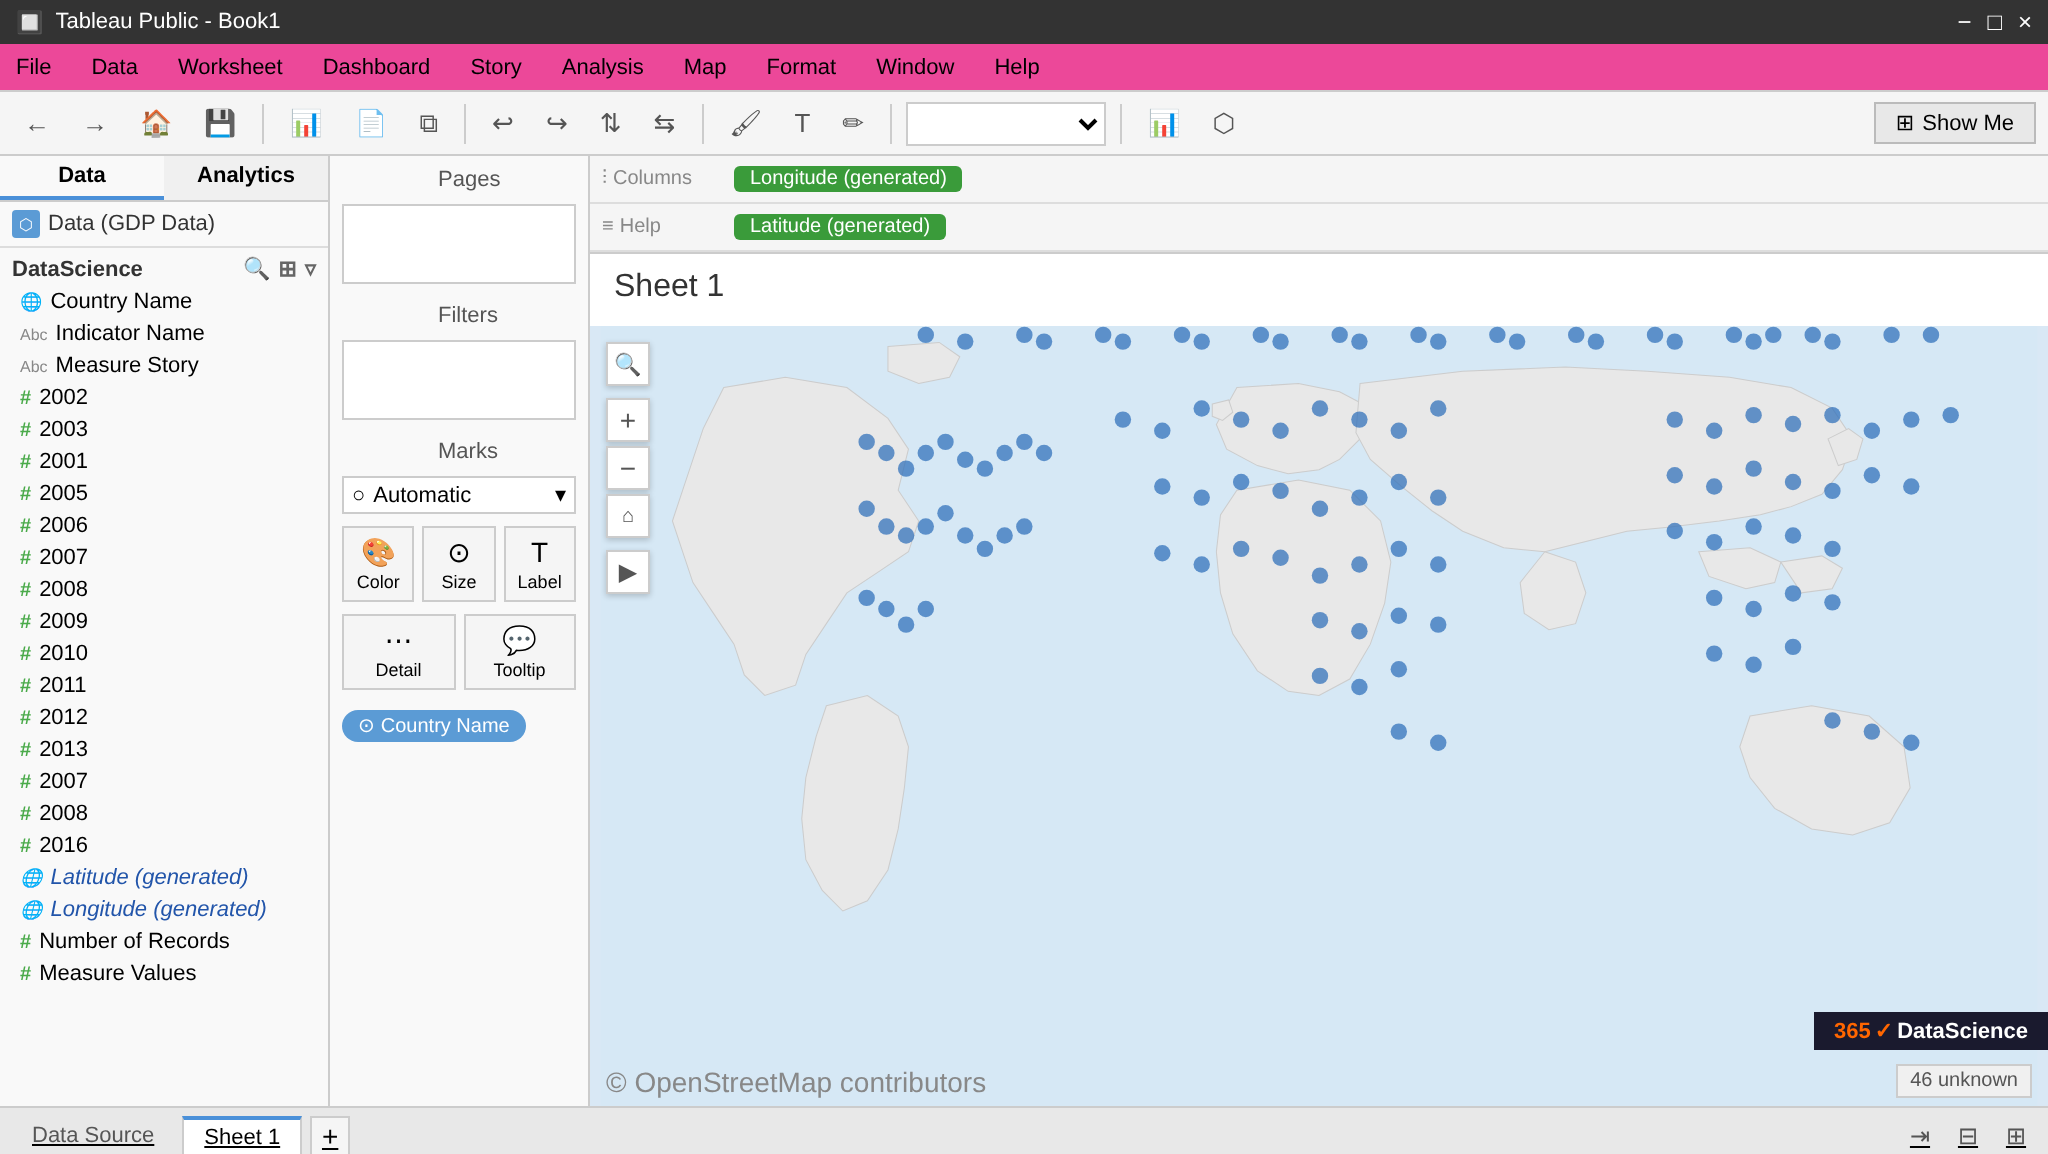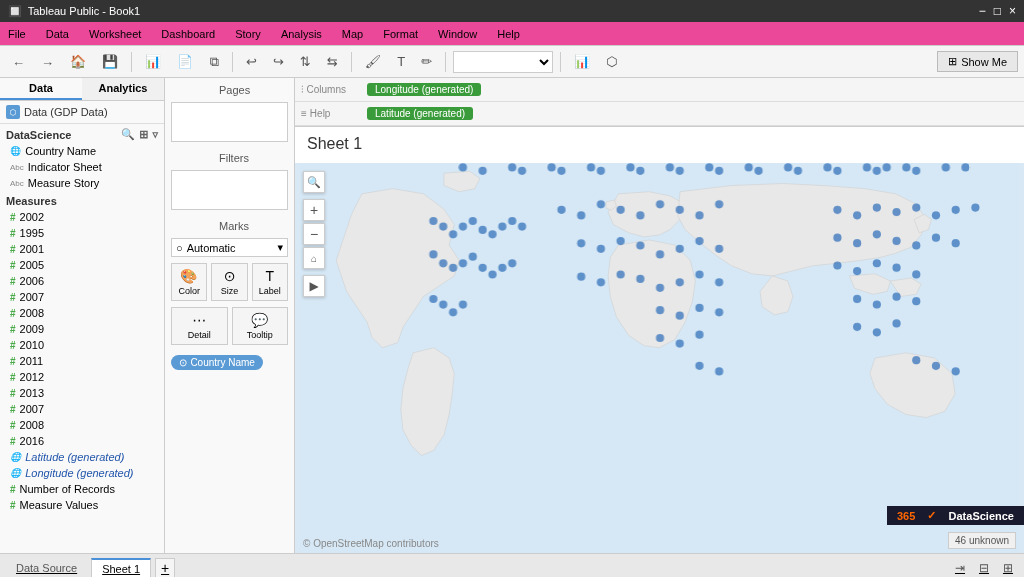--- a/index.html
+++ b/index.html
@@ -348,21 +348,21 @@
       position: absolute;
       top: 0; left: 0; right: 0; bottom: 0;
       width: 100%; height: 100%;
     }
 
     
     .map-attribution {
       position: absolute;
       bottom: 4px;
       left: 8px;
-      font-size: 10px;
+      font-size: 14px;
       color: #888;
       text-align: right;
     }
     .unknown-badge {
       position: absolute;
       bottom: 4px;
       right: 8px;
       background: #f0f0f0;
       border: 1px solid #ccc;
       padding: 2px 6px;
@@ -435,21 +435,21 @@
       position: absolute;
       bottom: 28px;
       right: 0;
       background: #1a1a2e;
       color: white;
       padding: 3px 10px;
       font-size: 11px;
       font-weight: bold;
       display: flex;
       align-items: center;
-      gap: 12px;
+      gap: 2px;
     }
     .logo-orange { color: #ff6600; }
     .logo-white { color: #fff; }
   </style>
 </head>
 <body>
 
 <div class="title-bar">
   <div class="title-bar-left">
     <span>🔲</span>
@@ -527,37 +527,34 @@
         <span>⊞</span>
         <span>▿</span>
       </div>
     </div>
     <div class="dim-item">
       <span class="dim-icon">🌐</span>
       <span>Country Name</span>
     </div>
     <div class="dim-item">
       <span class="dim-icon" style="font-size:8px;color:#888;">Abc</span>
-      <span>Indicator Sheet</span>
+      <span>Indicator Name</span>
     </div>
     <div class="dim-item">
       <span class="dim-icon" style="font-size:8px;color:#888;">Abc</span>
       <span>Measure Story</span>
     </div>
 
-    <div class="section-header">
-      <span>Measures</span>
-    </div>
     <div class="measure-item">
       <span class="meas-icon">#</span>
       <span>2002</span>
     </div>
     <div class="measure-item">
       <span class="meas-icon">#</span>
-      <span>1995</span>
+      <span>2003</span>
     </div>
     <div class="measure-item">
       <span class="meas-icon">#</span>
       <span>2001</span>
     </div>
     <div class="measure-item">
       <span class="meas-icon">#</span>
       <span>2005</span>
     </div>
     <div class="measure-item">

